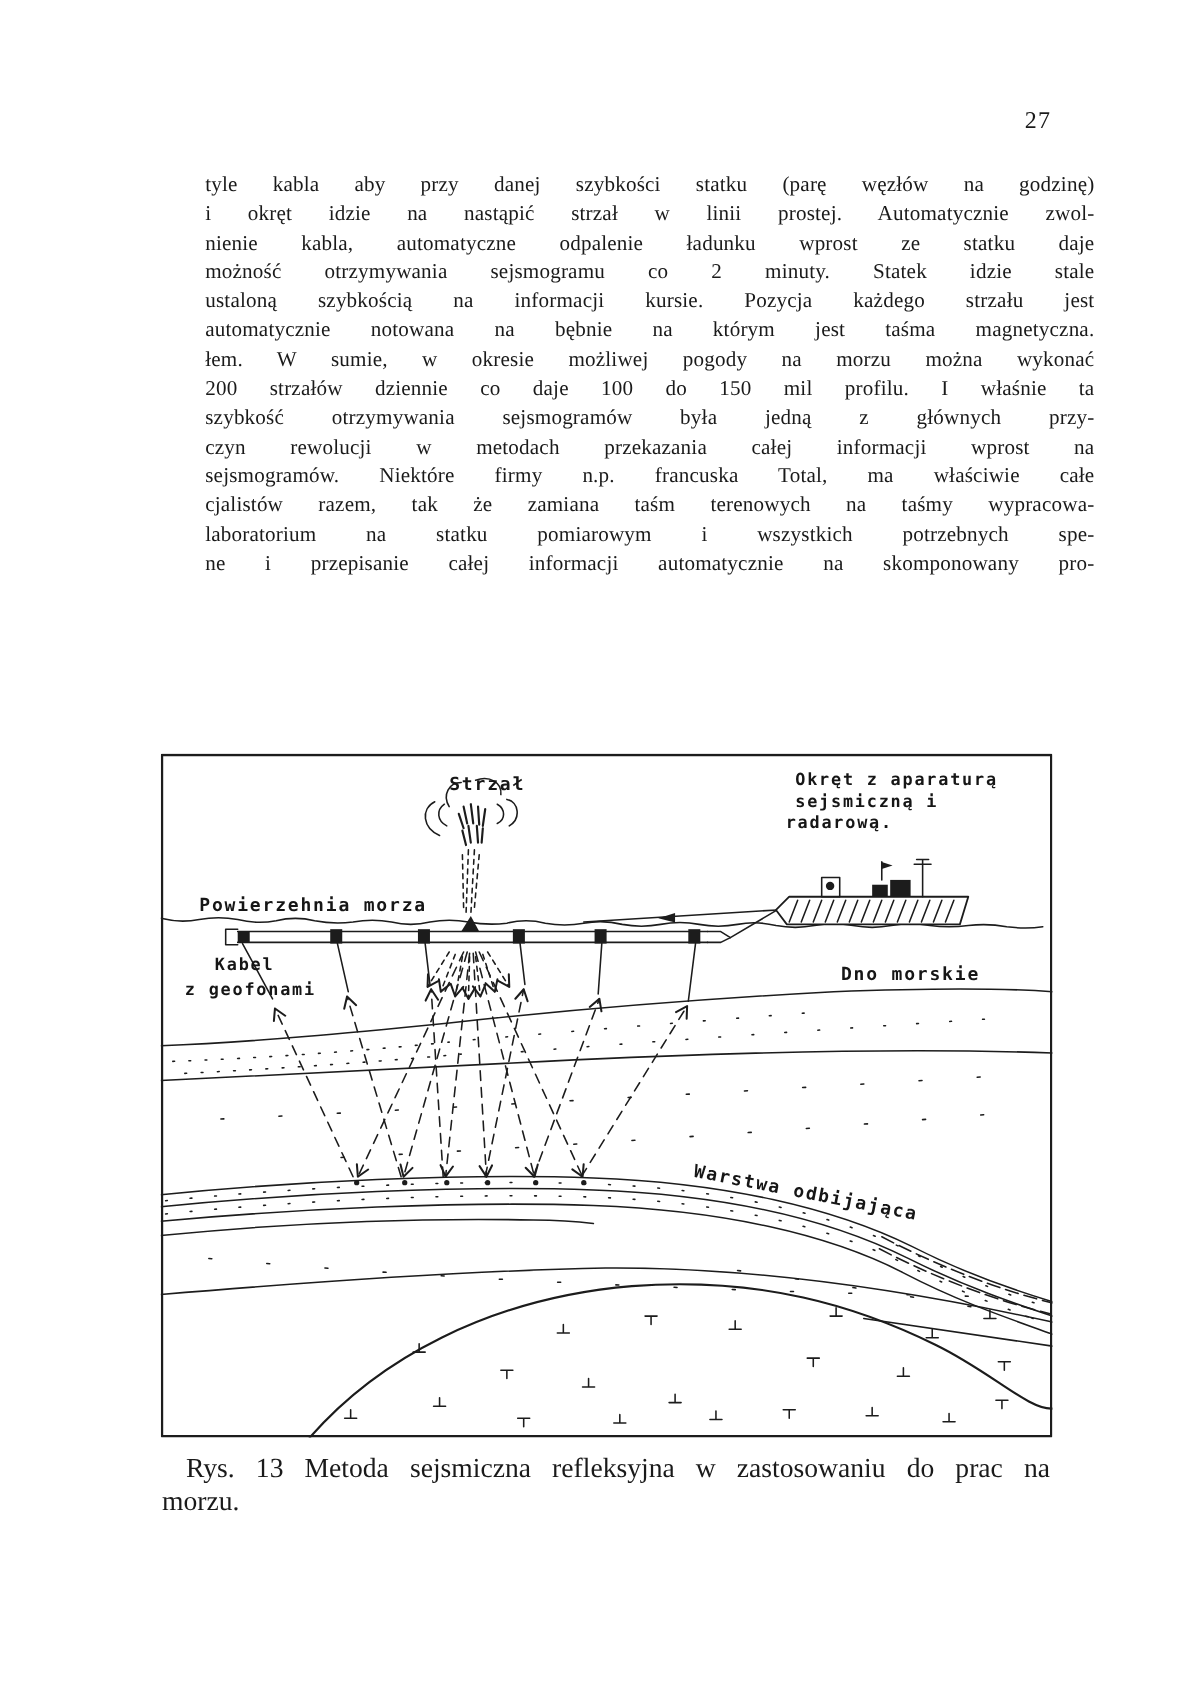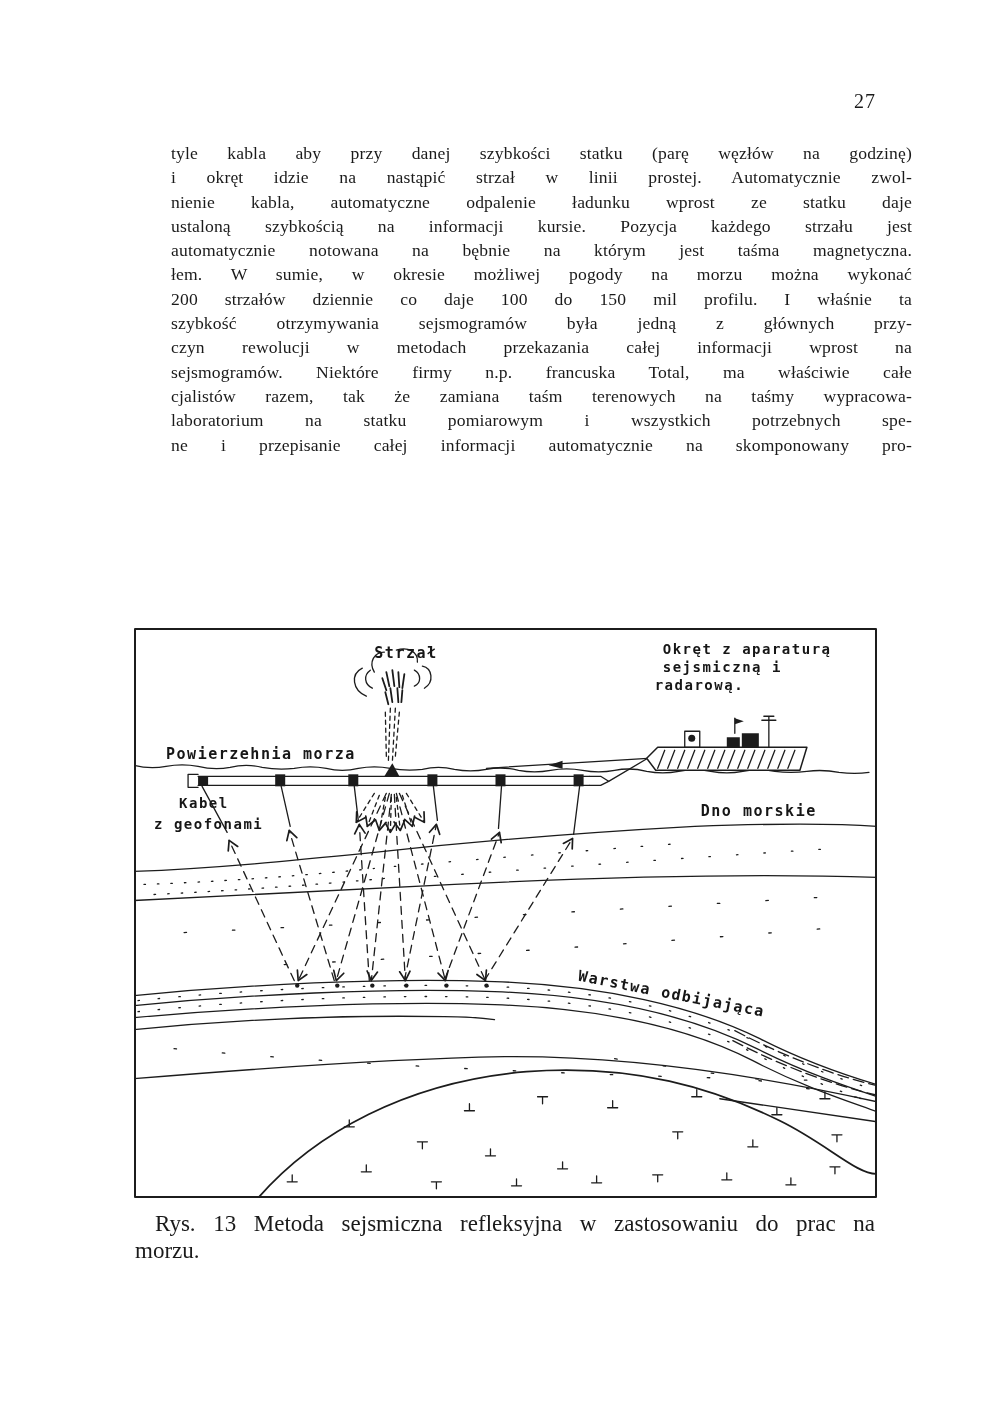--- a/index.html
+++ b/index.html
@@ -33,20 +33,21 @@
 <body>
 
 <div class="page">
 
   <div class="page-number">27</div>
 
   <div class="body-text">
     <div class="bline">tyle kabla aby przy danej szybkości statku (parę węzłów na godzinę)</div>
     <div class="bline">i okręt idzie na nastąpić strzał w linii prostej. Automatycznie zwol-</div>
     <div class="bline">nienie kabla, automatyczne odpalenie ładunku wprost ze statku daje</div>
+    <div class="bline">możność otrzymywania sejsmogramu co 2 minuty. Statek idzie stale</div>
     <div class="bline">ustaloną szybkością na informacji kursie. Pozycja każdego strzału jest</div>
     <div class="bline">automatycznie notowana na bębnie na którym jest taśma magnetyczna.</div>
     <div class="bline">łem. W sumie, w okresie możliwej pogody na morzu można wykonać</div>
     <div class="bline">200 strzałów dziennie co daje 100 do 150 mil profilu. I właśnie ta</div>
     <div class="bline">szybkość otrzymywania sejsmogramów była jedną z głównych przy-</div>
     <div class="bline">czyn rewolucji w metodach przekazania całej informacji wprost na</div>
     <div class="bline">sejsmogramów. Niektóre firmy n.p. francuska Total, ma właściwie całe</div>
     <div class="bline">cjalistów razem, tak że zamiana taśm terenowych na taśmy wypracowa-</div>
     <div class="bline">laboratorium na statku pomiarowym i wszystkich potrzebnych spe-</div>
     <div class="bline">ne i przepisanie całej informacji automatycznie na skomponowany pro-</div>

